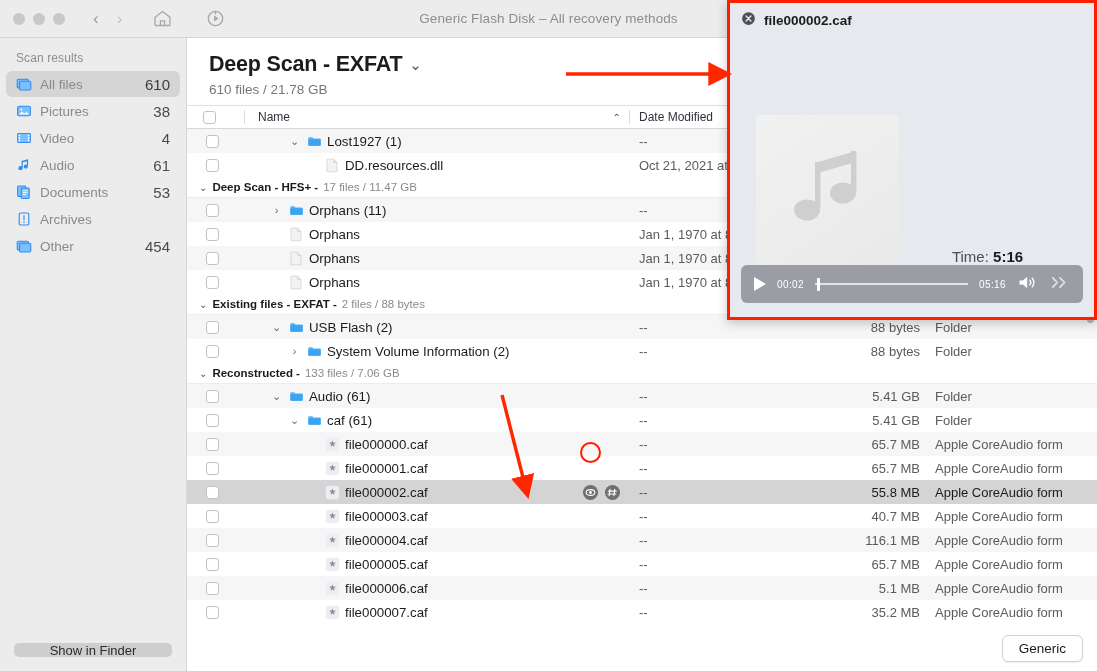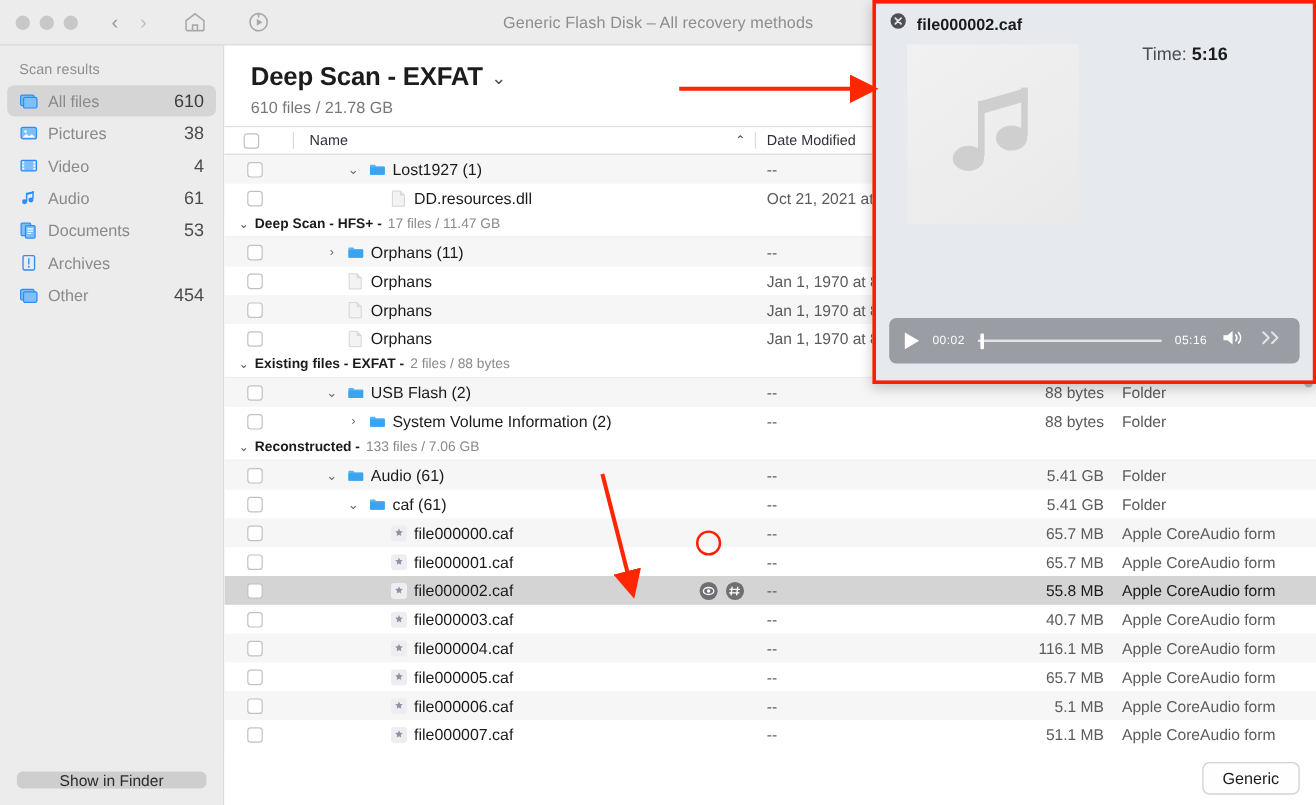--- a/index.html
+++ b/index.html
@@ -162,21 +162,21 @@
   
   .preview {
     position: absolute; left: 727px; top: 0; width: 370px; height: 320px;
     background: #e6e9ee; border: 3px solid #ff1e00;
     display: flex; flex-direction: column;
     box-shadow: 0 3px 10px rgba(0,0,0,.22);
     z-index: 40;
   }
   .pv-head { height: 34px; display: flex; align-items: center; gap: 8px; padding-left: 11px; }
   .pv-title { font-size: 13.5px; font-weight: bold; color: #1b1b1d; }
-  .pv-body { flex: 1; display: flex; align-items: flex-start; padding: 0 8px 0 26px; }
+  .pv-body { flex: 1; display: flex; align-items: flex-end; padding: 0 8px 0 26px; }
   .pv-art {
     width: 143px; height: 150px;
     background: linear-gradient(145deg,#f1f1f1 0%,#ededed 55%,#e9e9e9 100%);
     display: flex; align-items: center; justify-content: center;
   }
   .pv-info { flex: 1; text-align: center; font-size: 15px; color: #4d4d51; padding-right: 10px;}
   .pv-info b { color: #1b1b1d; }
   .pv-bar {
     height: 38px; margin: 0 11px 14px; border-radius: 6px;
     background: #9a9ea4; display: flex; align-items: center;
@@ -696,21 +696,21 @@
                 <span class="disc empty">›</span>
                 <span class="ficon">
                   <svg width="15" height="15" viewBox="0 0 18 18">
                     <rect x="1" y="1" width="16" height="16" rx="3.4" fill="#eeeef1"></rect>
                     <path d="M9 4.2l1.1 2.5 2.7.3-2 1.9.5 2.7L9 10.3l-2.3 1.3.5-2.7-2-1.9 2.7-.3z" fill="#8e93a3"></path>
                   </svg>
                 </span>
                 <span class="nm">file000007.caf</span>
               </div>
               <div class="c-date">--</div>
-              <div class="c-size">51.1 MB</div>
+              <div class="c-size">35.2 MB</div>
               <div class="c-kind">Apple CoreAudio form</div>
             </div>
           </div>
 
         <div class="vscroll"></div>
       </div>
 
       <div class="botbar">
         <button class="recover-btn">Generic</button>
       </div>

